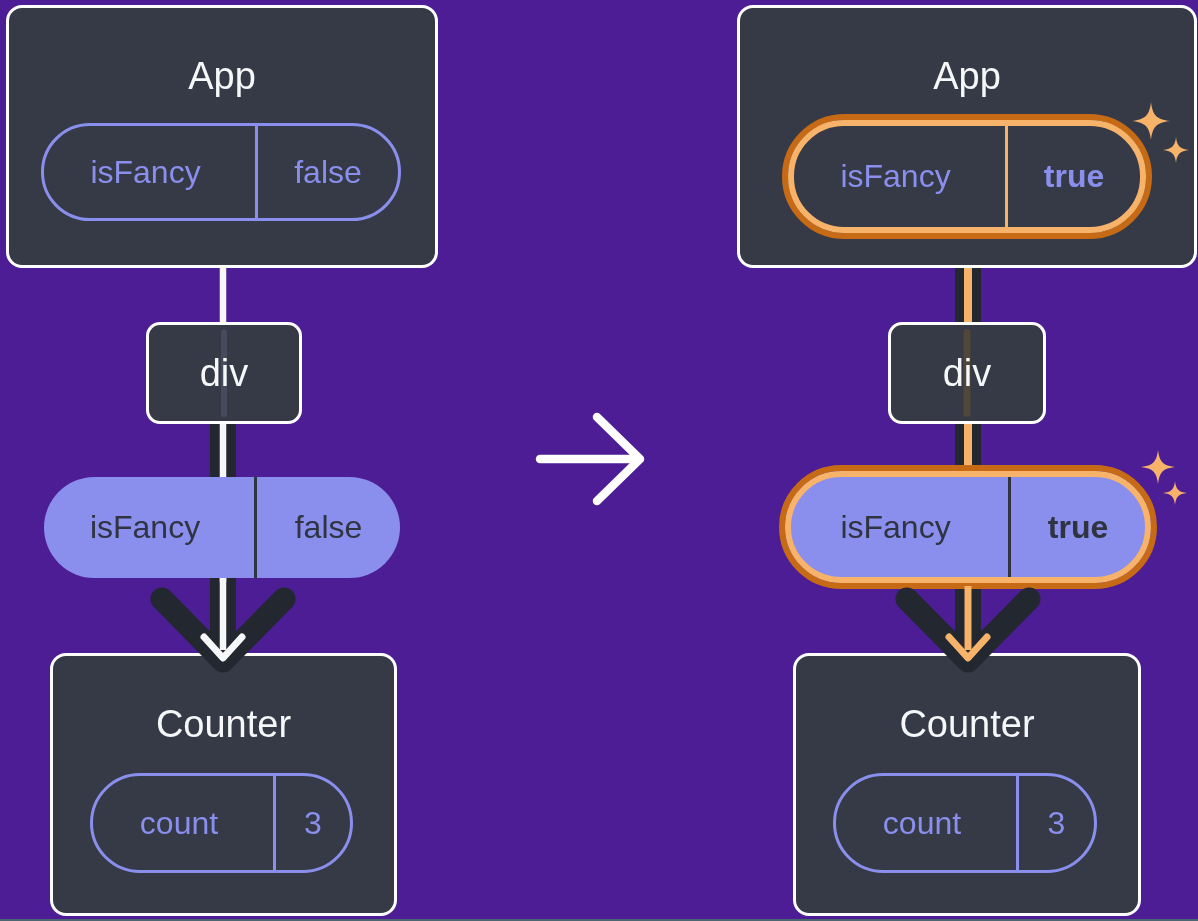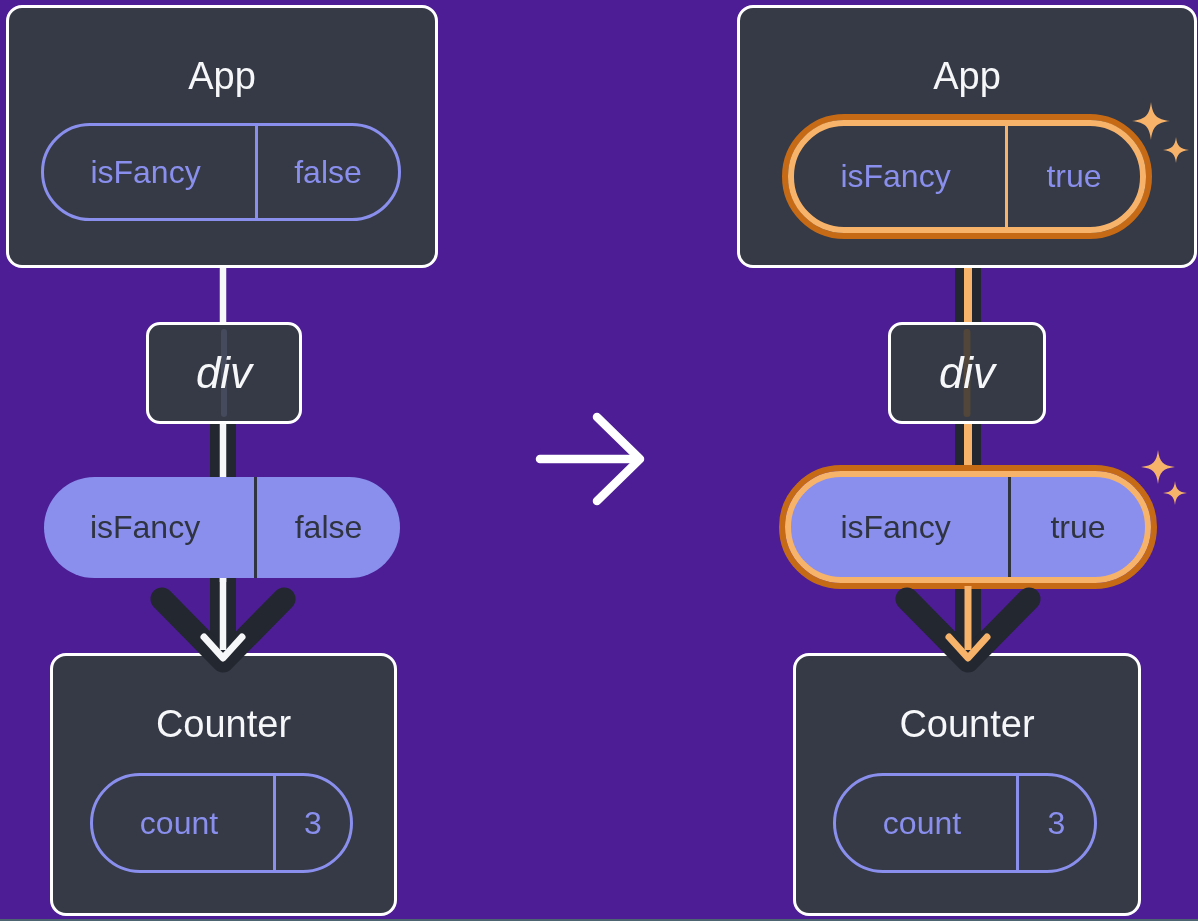--- a/index.html
+++ b/index.html
@@ -30,21 +30,21 @@
   .card-title{
     position:absolute;left:0;right:0;
     text-align:center;
     color:#F6F7F9;
     font-size:38px;
     line-height:40px;
   }
   .div-label{
     position:absolute;left:0;right:0;top:0;bottom:0;
     display:flex;align-items:center;justify-content:center;
-    color:#F6F7F9;font-size:44px;font-style:italic;
+    color:#F6F7F9;font-size:38px;
   }
   .inner-line{
     position:absolute;left:50%;top:4px;bottom:4px;
     transform:translateX(-50%);
     border-radius:3px;
   }
   .inner-line.grey{width:6px;background:#454B5C;}
   .inner-line.brown{width:7px;background:#514639;}
   .pill{
     position:absolute;
@@ -64,21 +64,21 @@
     display:flex;align-items:center;justify-content:center;
     font-size:32px;
     box-sizing:border-box;
   }
   .seg-right{flex:1;margin-left:8px;}
   .divider-purple{border-left:3px solid #8A8FEE;}
   .divider-dark{border-left:3px solid #2F3440;}
   .divider-orange{border-left:3px solid #F7B36A;}
   .txt-purple{color:#8A8FEE;}
   .txt-dark{color:#2F3440;}
-  .bold{font-weight:normal;}
+  .bold{font-weight:bold;}
   .ring-outer{
     position:absolute;
     border:6px solid #C76A15;
     border-radius:64px;
     box-sizing:border-box;
     z-index:1;
   }
   .ring-inner{
     width:100%;height:100%;
     border:6px solid #F7B36A;

